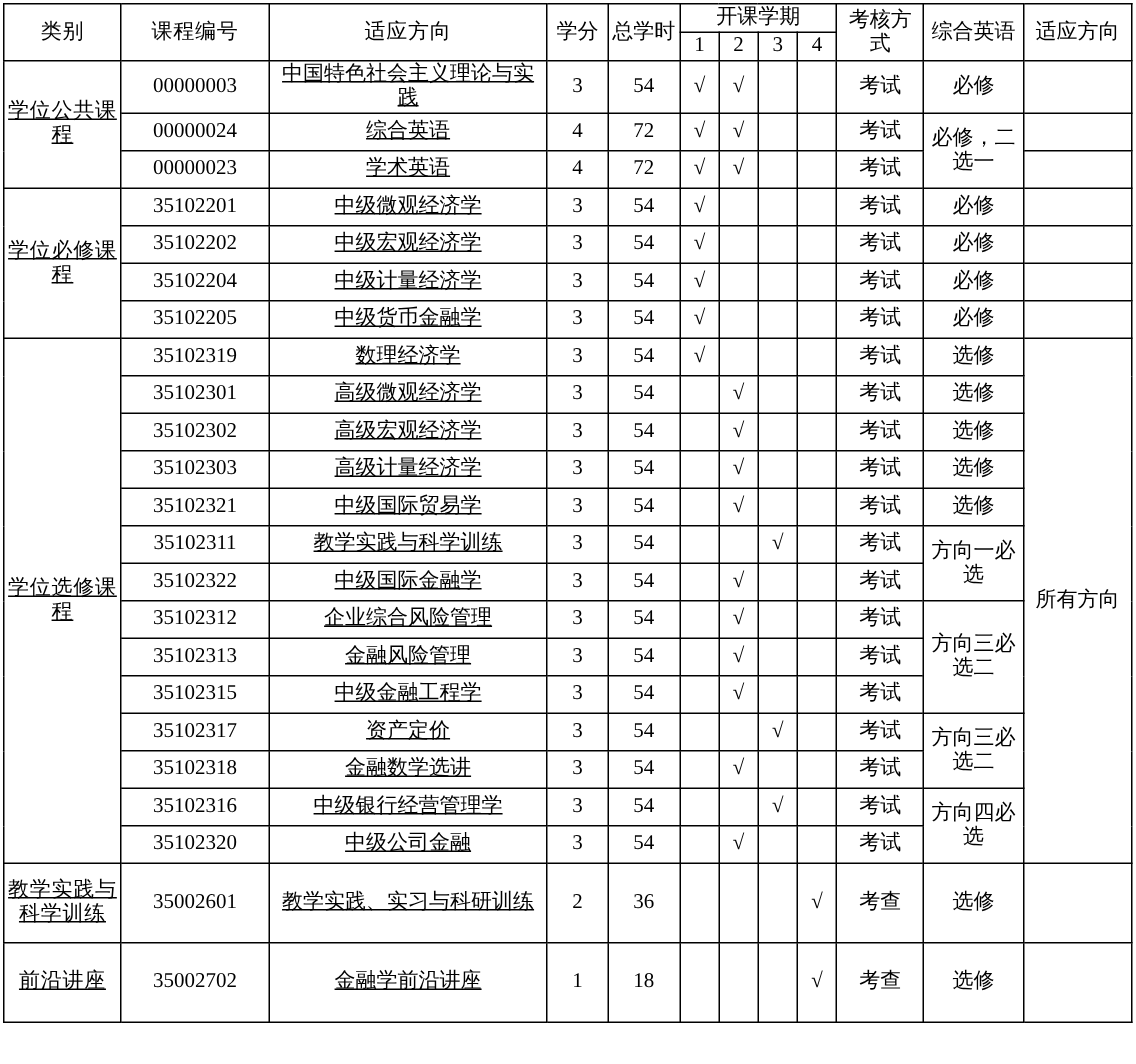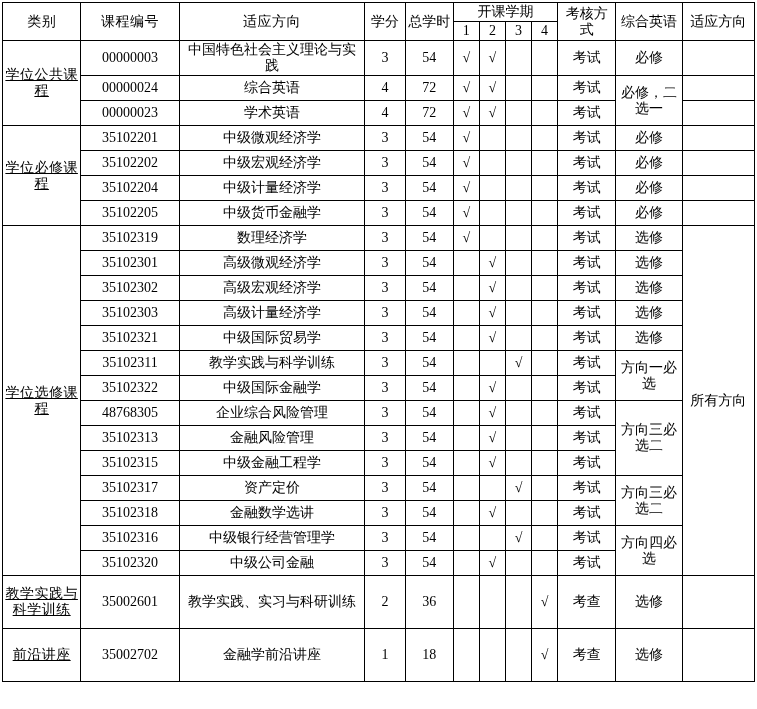--- a/index.html
+++ b/index.html
@@ -61,20 +61,21 @@
 
   .cat-cell {
     font-size: 15px;
     line-height: 1.35;
     letter-spacing: 0.5px;
     text-decoration: underline;
   }
   .name-cell {
     font-size: 14.5px;
     line-height: 1.25;
+    text-decoration: underline;
   }
   .req-cell {
     font-size: 14px;
   }
   .req-small {
     font-size: 11.5px;
     line-height: 1.25;
     font-family: Liberation Mono, monospace;
   }
   .dir-cell {
@@ -305,21 +306,21 @@
           <td class="name-cell">中级国际金融学</td>
           <td>3</td>
           <td>54</td>
           <td class="tick"></td>
           <td class="tick">√</td>
           <td class="tick"></td>
           <td class="tick"></td>
           <td>考试</td>
         </tr>
         <tr class="row-std">
-          <td>48768305</td>
+          <td>35102312</td>
           <td class="name-cell">企业综合风险管理</td>
           <td>3</td>
           <td>54</td>
           <td class="tick"></td>
           <td class="tick">√</td>
           <td class="tick"></td>
           <td class="tick"></td>
           <td>考试</td>
           <td class="req-small" rowspan="3">方向三必选二</td>
         </tr>

